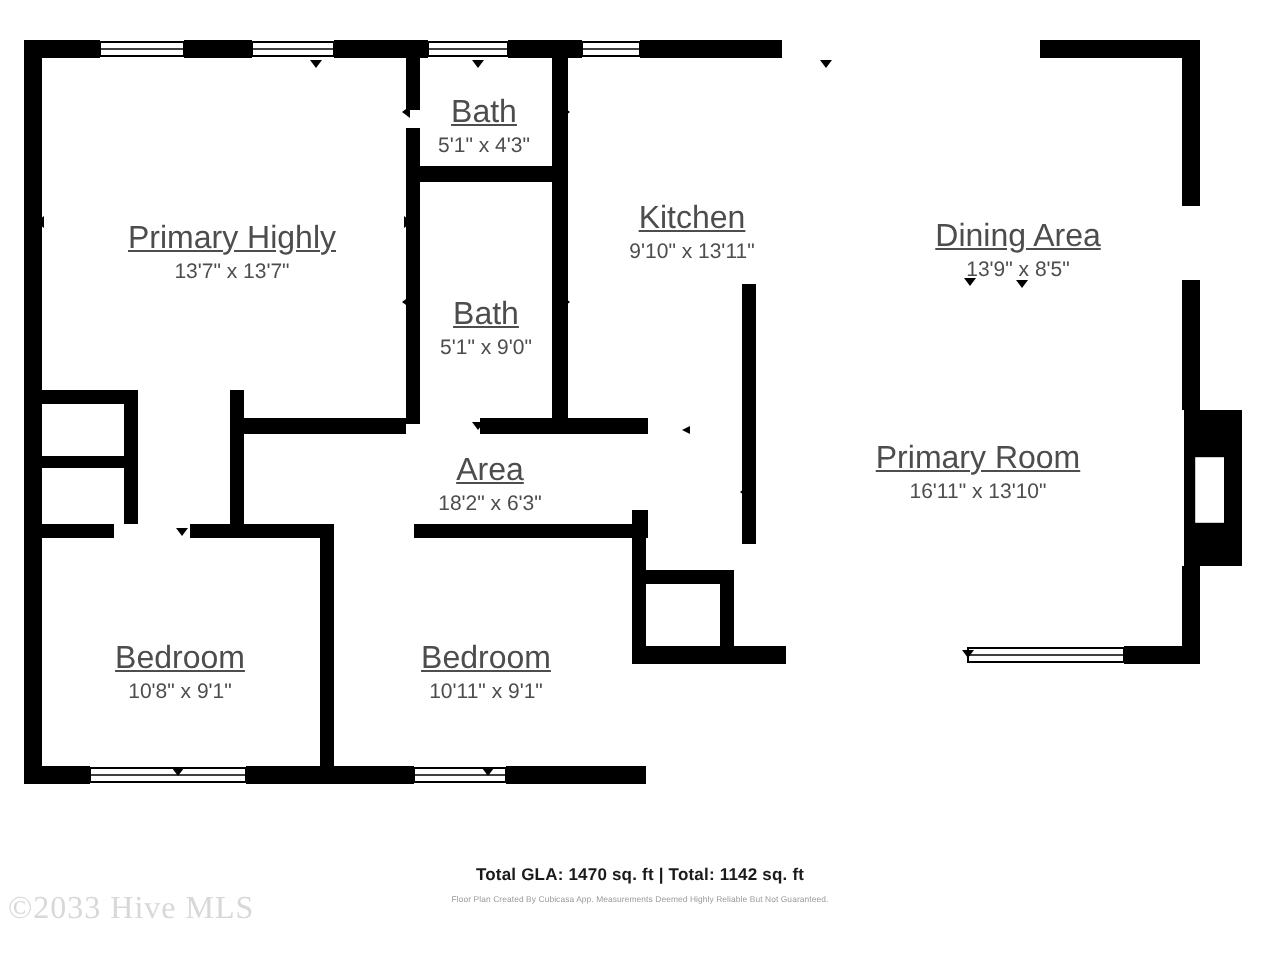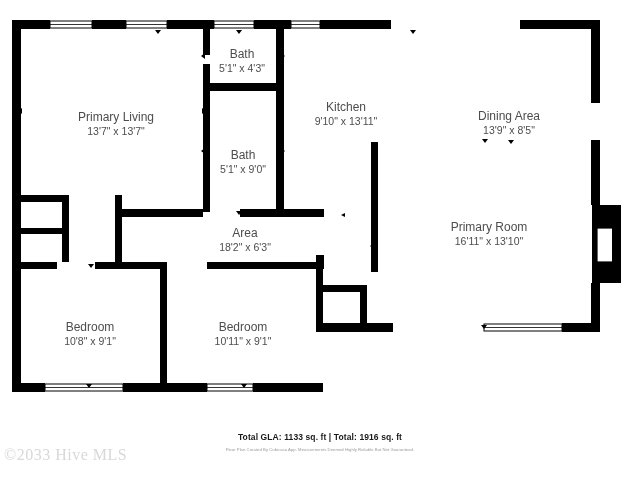--- a/index.html
+++ b/index.html
@@ -24,22 +24,23 @@
     position: absolute;
     text-align: center;
     color: #4a4a4a;
     font-family: "Liberation Sans", sans-serif;
     line-height: 1.25;
     white-space: nowrap;
     transform: translateX(-50%);
   }
   .room-label .rname {
     display: block;
-    font-size: 12px;
+    font-size: 16px;
     color: #4d4d4d;
+    text-decoration: underline;
   }
   .room-label .rdim {
     display: block;
     font-size: 10.5px;
     color: #4d4d4d;
   }
   #footer {
     position: absolute;
     left: 0;
     top: 432px;
@@ -231,21 +232,21 @@
     <polygon points="481,325 487,325 484,329"></polygon>
     <polygon points="21,196 27,196 24,200"></polygon>
     <polygon points="345,213 345,217 341,215"></polygon>
   </g>
 
 </svg>
 
 <div id="room-labels">
 
   <div class="room-label" style="left:116px; top:110px;">
-    <span class="rname">Primary Living</span>
+    <span class="rname">Primary Highly</span>
     <span class="rdim">13'7" x 13'7"</span>
   </div>
 
   <div class="room-label" style="left:242px; top:47px;">
     <span class="rname">Bath</span>
     <span class="rdim">5'1" x 4'3"</span>
   </div>
 
   <div class="room-label" style="left:243px; top:148px;">
     <span class="rname">Bath</span>
@@ -278,17 +279,17 @@
   </div>
 
   <div class="room-label" style="left:243px; top:320px;">
     <span class="rname">Bedroom</span>
     <span class="rdim">10'11" x 9'1"</span>
   </div>
 
 </div>
 
 <div id="footer">
-  <p class="f-total">Total GLA: 1133 sq. ft  |  Total: 1916 sq. ft</p>
+  <p class="f-total">Total GLA: 1470 sq. ft  |  Total: 1142 sq. ft</p>
   <p class="f-fine">Floor Plan Created By Cubicasa App. Measurements Deemed Highly Reliable But Not Guaranteed.</p>
 </div>
 
 <div id="watermark">©2033 Hive MLS</div>
 
 </body></html>

